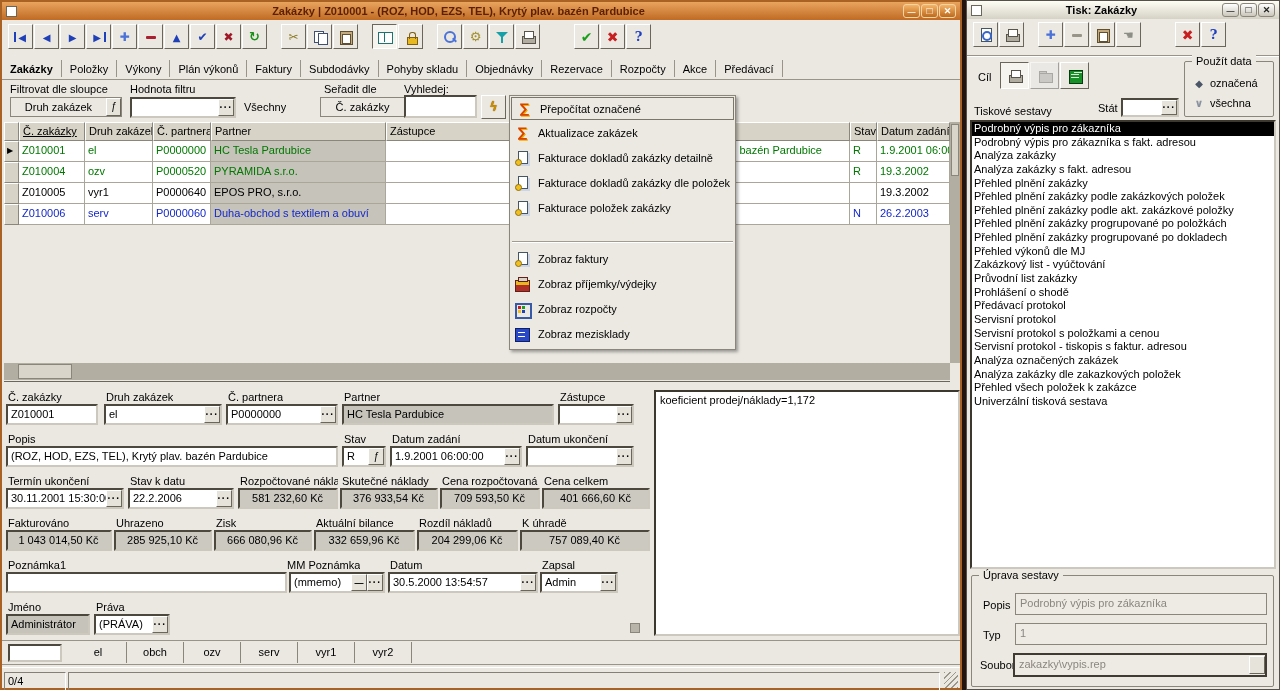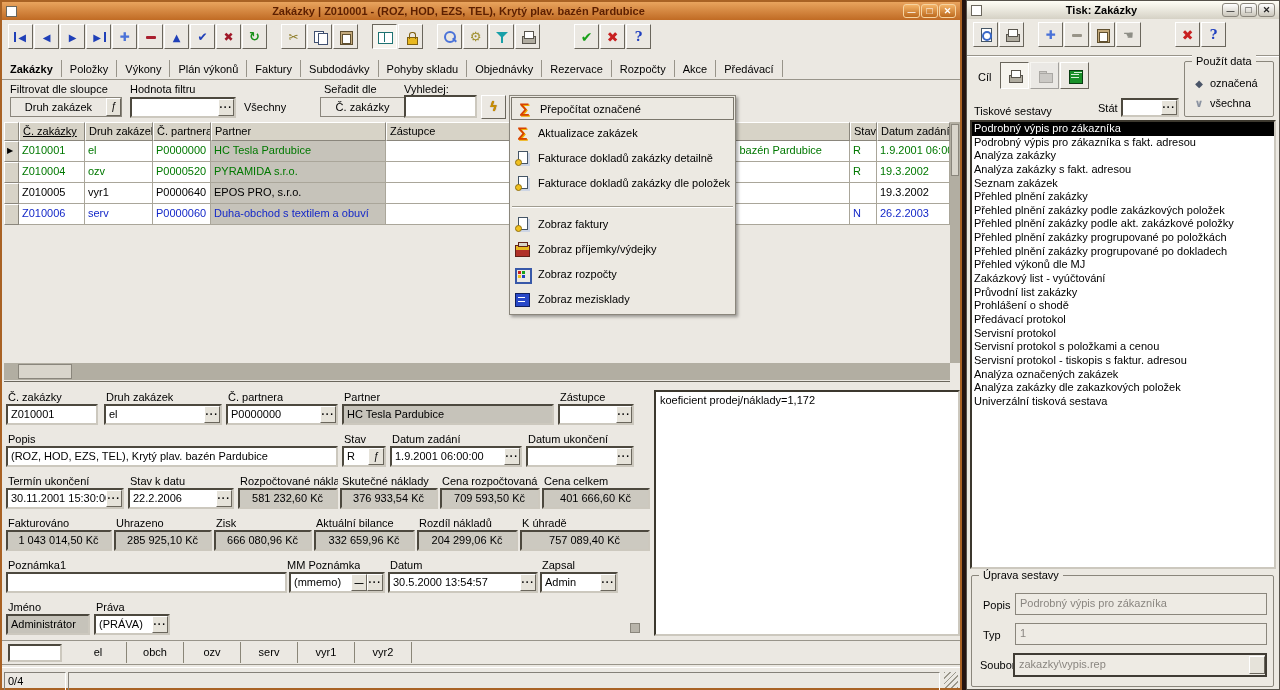--- a/index.html
+++ b/index.html
@@ -114,21 +114,21 @@
   .hscroll{left:2px;top:361px;width:946px;height:17px;background:#b2aea2}
   .hthumb{position:absolute;left:14px;top:1px;width:54px;height:15px;background:#d9d5cb;border:1px solid #8a867c}
   .hline{left:2px;top:379px;width:946px;height:1px;background:#6a665c}
   
   .memo{left:652px;top:388px;width:306px;height:246px;border:2px solid;border-color:#3c382e #ccc8be #ccc8be #3c382e;background:#fff;padding:2px 4px;font-size:11px}
   
   .menu{left:509px;top:95px;width:227px;background:#ece9e2;border:1px solid #8a867c;box-shadow:2px 2px 3px rgba(0,0,0,.35);padding-bottom:3px}
   .mi{display:flex;align-items:center;height:25px;padding-left:4px;gap:7px;white-space:nowrap}
   .mi .g{width:17px}
   .mi.boxed{border:1px solid #7a766c;margin:1px 1px 0;height:23px}
-  .mi.sep{margin-top:16px;position:relative}
+  .mi.sep{margin-top:26px;position:relative}
   .mi.sep::before{content:"";position:absolute;left:2px;right:2px;top:-5px;border-top:1px solid #a09c90;border-bottom:1px solid #fff}
   
   .btabs{left:0;top:638px;width:958px;height:25px;border-top:1px solid #98948a;border-bottom:1px solid #98948a;display:flex;align-items:center}
   .btab{width:57px;text-align:center;border-right:1px solid #8a8678;height:21px;padding-top:4px}
   .bbox{width:54px;height:18px;background:#fff;border:2px solid;border-color:#4c483e #ccc8be #ccc8be #4c483e;margin:0 8px 0 6px}
   .sbar{left:0;top:665px;width:958px;height:23px;border-top:1px solid #fff}
   .spanel{position:absolute;top:4px;height:24px;border:1px solid;border-color:#848078 #fff #fff #848078;padding:2px 3px 8px}
   .grip{position:absolute;right:2px;top:4px;width:14px;height:16px;background:repeating-linear-gradient(135deg,#9a968a 0 1px,transparent 1px 4px)}
   .grip2{left:628px;top:621px;width:10px;height:10px;background:#b8b4aa;border:1px solid #8a867c}
   
@@ -504,20 +504,24 @@
     <div class="mi">
       <span class="g ic-docs"></span>
       <span>Fakturace dokladů zakázky detailně</span>
     </div>
 
     <div class="mi">
       <span class="g ic-docs"></span>
       <span>Fakturace dokladů zakázky dle položek</span>
     </div>
 
+    <div class="mi">
+      <span class="g ic-docs"></span>
+      <span>Fakturace položek zakázky</span>
+    </div>
 
     <div class="mi sep">
       <span class="g ic-docs"></span>
       <span>Zobraz faktury</span>
     </div>
 
     <div class="mi">
       <span class="g ic-register"></span>
       <span>Zobraz příjemky/výdejky</span>
     </div>
@@ -604,36 +608,36 @@
     <button class="btn ic-dots"></button>
   </div>
   <div class="lbl" style="left:7px;top:104px">Tiskové sestavy</div>
 
   <div class="abs list" style="top:119px;width:306px;height:449px">
 
   <div class="li selected"><span>Podrobný výpis pro zákazníka</span></div>
       <div class="li"><span>Podrobný výpis pro zákazníka s fakt. adresou</span></div>
       <div class="li"><span>Analýza zakázky</span></div>
       <div class="li"><span>Analýza zakázky s fakt. adresou</span></div>
-      <div class="li"><span>Seznam zakázek</span></div>
       <div class="li"><span>Přehled plnění zakázky</span></div>
       <div class="li"><span>Přehled plnění zakázky podle zakázkových položek</span></div>
       <div class="li"><span>Přehled plnění zakázky podle akt. zakázkové položky</span></div>
       <div class="li"><span>Přehled plnění zakázky progrupované po položkách</span></div>
       <div class="li"><span>Přehled plnění zakázky progrupované po dokladech</span></div>
       <div class="li"><span>Přehled výkonů dle MJ</span></div>
       <div class="li"><span>Zakázkový list - vyúčtování</span></div>
       <div class="li"><span>Průvodní list zakázky</span></div>
       <div class="li"><span>Prohlášení o shodě</span></div>
       <div class="li"><span>Předávací protokol</span></div>
       <div class="li"><span>Servisní protokol</span></div>
       <div class="li"><span>Servisní protokol s položkami a cenou</span></div>
       <div class="li"><span>Servisní protokol - tiskopis s faktur. adresou</span></div>
       <div class="li"><span>Analýza označených zakázek</span></div>
       <div class="li"><span>Analýza zakázky dle zakazkových položek</span></div>
+      <div class="li"><span>Přehled všech položek k zakázce</span></div>
       <div class="li"><span>Univerzální tisková sestava</span></div>
     </div>
 
   <div class="abs group" style="left:4px;top:574px;width:303px;height:112px">
     <span class="legend">Úprava sestavy</span>
     <div class="lbl" style="left:11px;top:23px">Popis</div>
     <div class="dfld" style="left:43px;top:17px;width:252px">
         <span class="val">Podrobný výpis pro zákazníka</span>
       </div>
     <div class="lbl" style="left:11px;top:53px">Typ</div>

